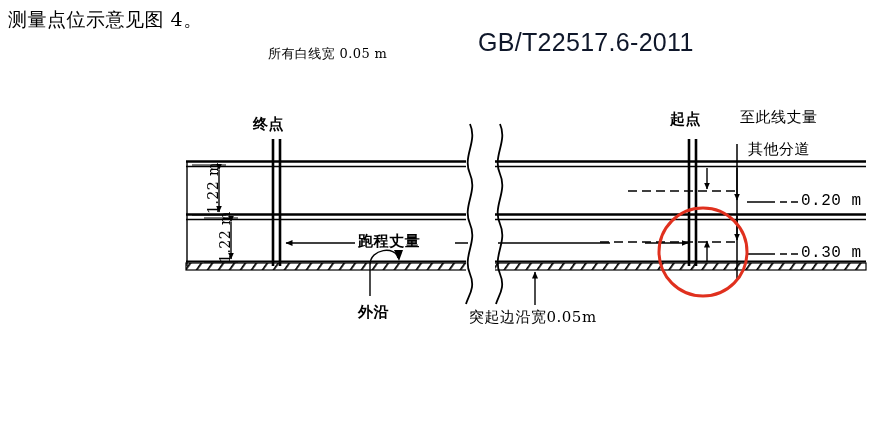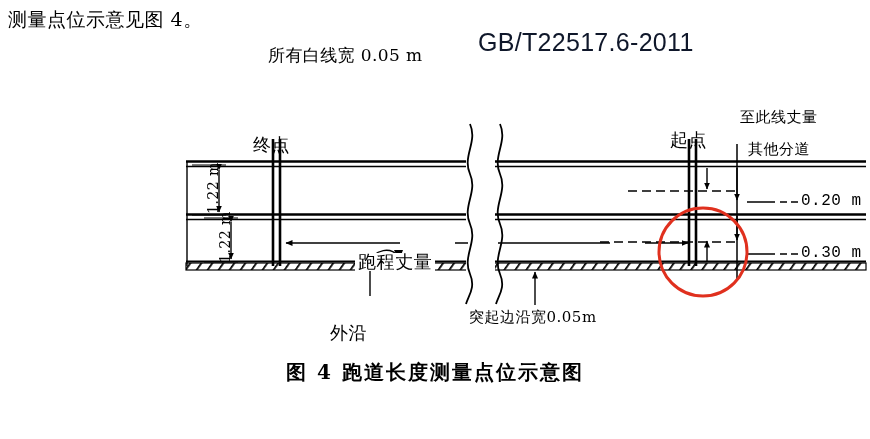--- a/index.html
+++ b/index.html
@@ -26,35 +26,34 @@
   }
   .intro {
     left: 8px;
     top: 10px;
     font-size: 19px;
     letter-spacing: 0.5px;
   }
   .note-white {
     left: 268px;
     top: 47px;
-    font-size: 17px;
+    font-size: 13px;
     letter-spacing: 0.4px;
   }
   .std-no {
     left: 478px;
     top: 30px;
     font-size: 25px;
     font-family: "Liberation Sans", sans-serif;
     letter-spacing: 0.3px;
   }
   .lbl {
-    font-size: 18px;
-    font-weight: normal;
+    font-size: 15px;
+    font-weight: bold;
     letter-spacing: 0.6px;
-    margin-top: 19px;
   }
   .lbl-thin {
     font-size: 15px;
     letter-spacing: 0.5px;
   }
   .dim-m {
     font-size: 16px;
     font-family: Liberation Mono, monospace;
     letter-spacing: 0.5px;
   }
@@ -205,27 +204,26 @@
   <div class="txt lbl" style="left:253px; top:117px;">终点</div>
 
   <div class="txt lbl" style="left:670px; top:112px;">起点</div>
 
   <div class="txt lbl-thin" style="left:748px; top:102px;margin-top:40px;">其他分道</div>
   <div class="txt lbl-thin" style="left:740px; top:110px;">至此线丈量</div>
 
 
   <div class="txt lbl" style="left:355px; top:234px; background:#fff; padding:0 3px;">跑程丈量</div>
 
-  <div class="txt lbl" style="left:330px; top:305px;">外沿</div>
+  <div class="txt lbl" style="left:358px; top:305px;">外沿</div>
 
   <div class="txt lbl-thin" style="left:469px; top:310px;">突起边沿宽0.05m</div>
 
   <div class="txt dim-m" style="left:801px; top:193px;">0.20 m</div>
 
   <div class="txt dim-m" style="left:801px; top:245px;">0.30 m</div>
 
   <div class="vert" style="left:205px; top:214px;">1.22 m</div>
 
   <div class="vert" style="left:217px; top:263px;">1.22 m</div>
 
-  <div class="txt caption">图 4   跑道长度测量点位示意图</div>
 
 </div>
 
 </body></html>

